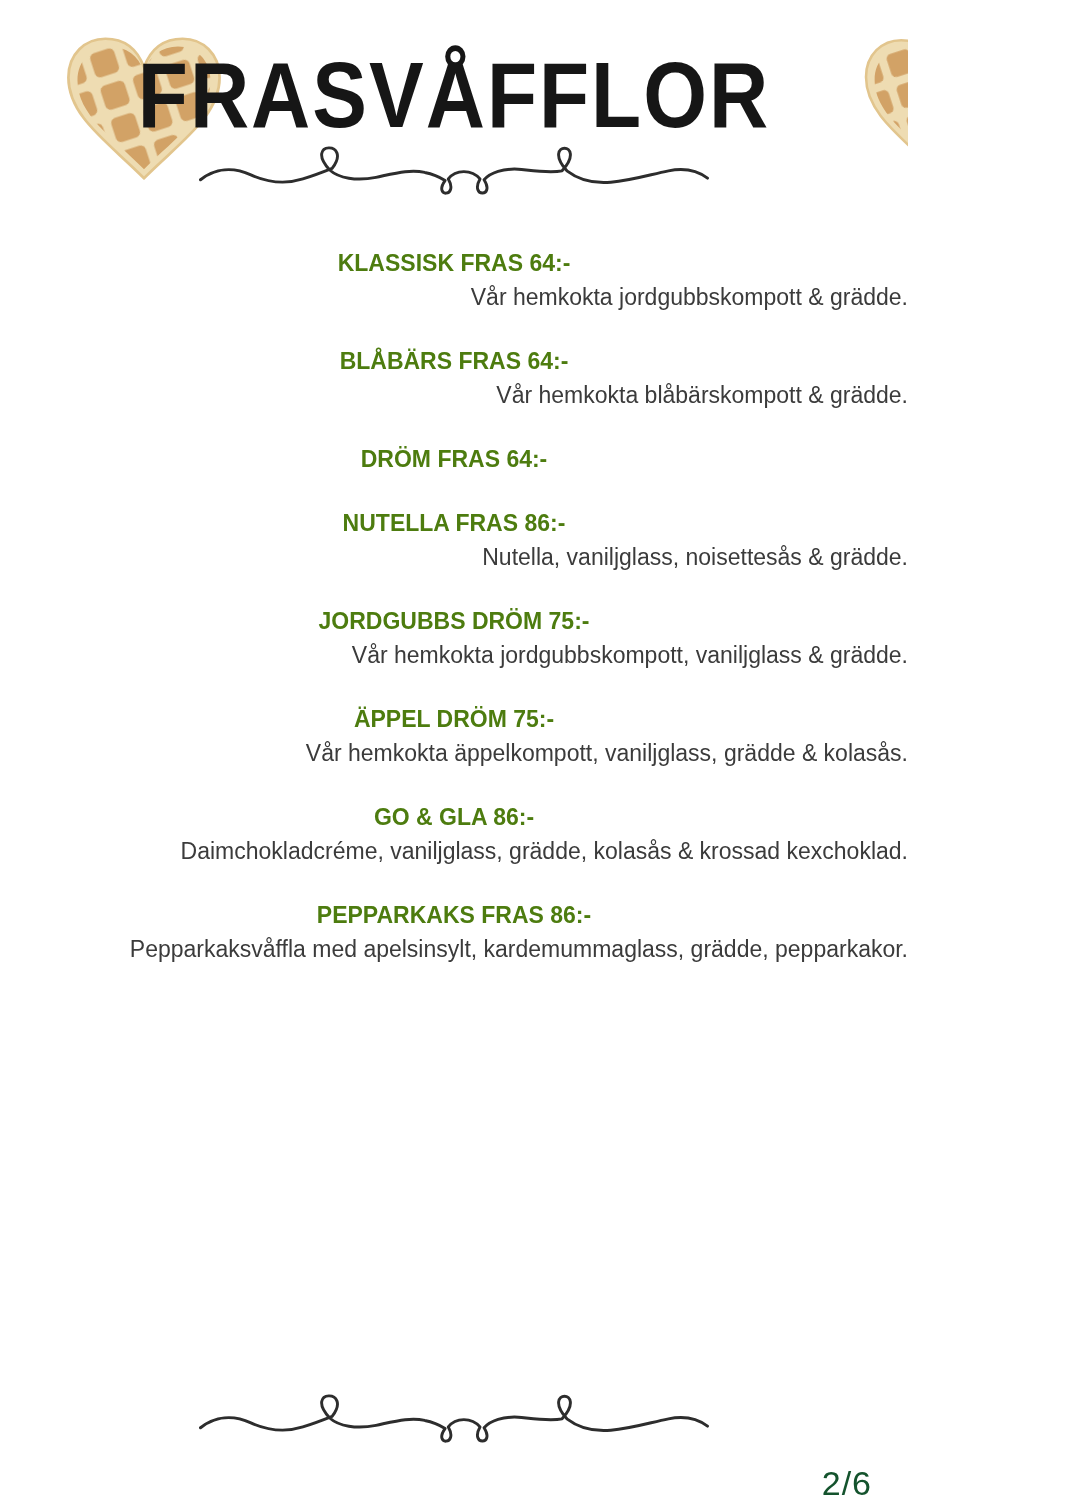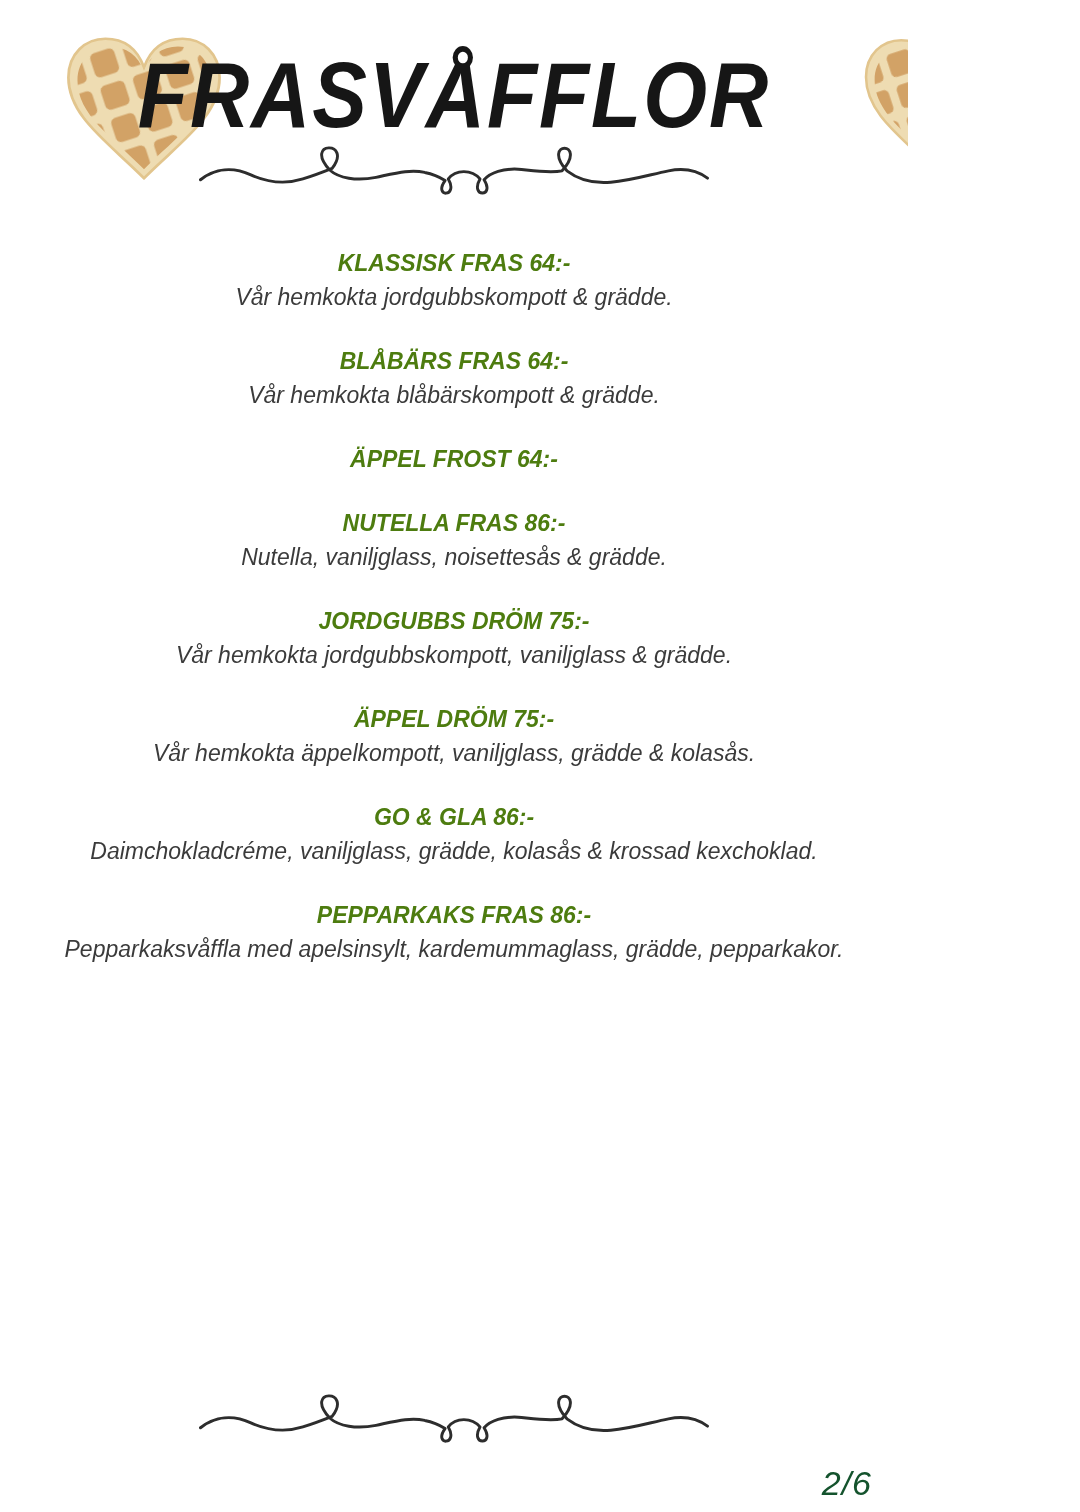--- a/index.html
+++ b/index.html
@@ -8,21 +8,20 @@
     background: #ffffff;
     font-family: "Liberation Sans", sans-serif;
     -webkit-font-smoothing: antialiased;
   }
   .page {
     position: relative;
     width: 908px;
     height: 1512px;
     background: #ffffff;
     overflow: hidden;
-    font-style: italic;
   }
 
   
   .header {
     position: relative;
     height: 214px;
     padding-top: 48px;
     box-sizing: border-box;
   }
   .waffle {
@@ -64,20 +63,21 @@
     font-weight: bold;
     color: #4d7c0f;
     line-height: 30px;
   }
   .item-desc {
     font-size: 23px;
     font-weight: 400;
     color: #3b3b3b;
     line-height: 30px;
     margin-top: 4px;
+    text-align: right;
   }
 
   
   .divider.bottom {
     position: absolute;
     top: 1392px;
     left: 50%;
     transform: translateX(-50%);
     margin: 0;
   }
@@ -150,21 +150,21 @@
       <div class="item-name">KLASSISK FRAS 64:-</div>
       <div class="item-desc">Vår hemkokta jordgubbskompott &amp; grädde.</div>
     </div>
 
     <div class="menu-item">
       <div class="item-name">BLÅBÄRS FRAS 64:-</div>
       <div class="item-desc">Vår hemkokta blåbärskompott &amp; grädde.</div>
     </div>
 
     <div class="menu-item">
-      <div class="item-name">ÄPPEL FROST 64:-</div>
+      <div class="item-name">DRÖM FRAS 64:-</div>
     </div>
 
     <div class="menu-item">
       <div class="item-name">NUTELLA FRAS 86:-</div>
       <div class="item-desc">Nutella, vaniljglass, noisettesås &amp; grädde.</div>
     </div>
 
 
     <div class="menu-item">
       <div class="item-name">JORDGUBBS DRÖM 75:-</div>

